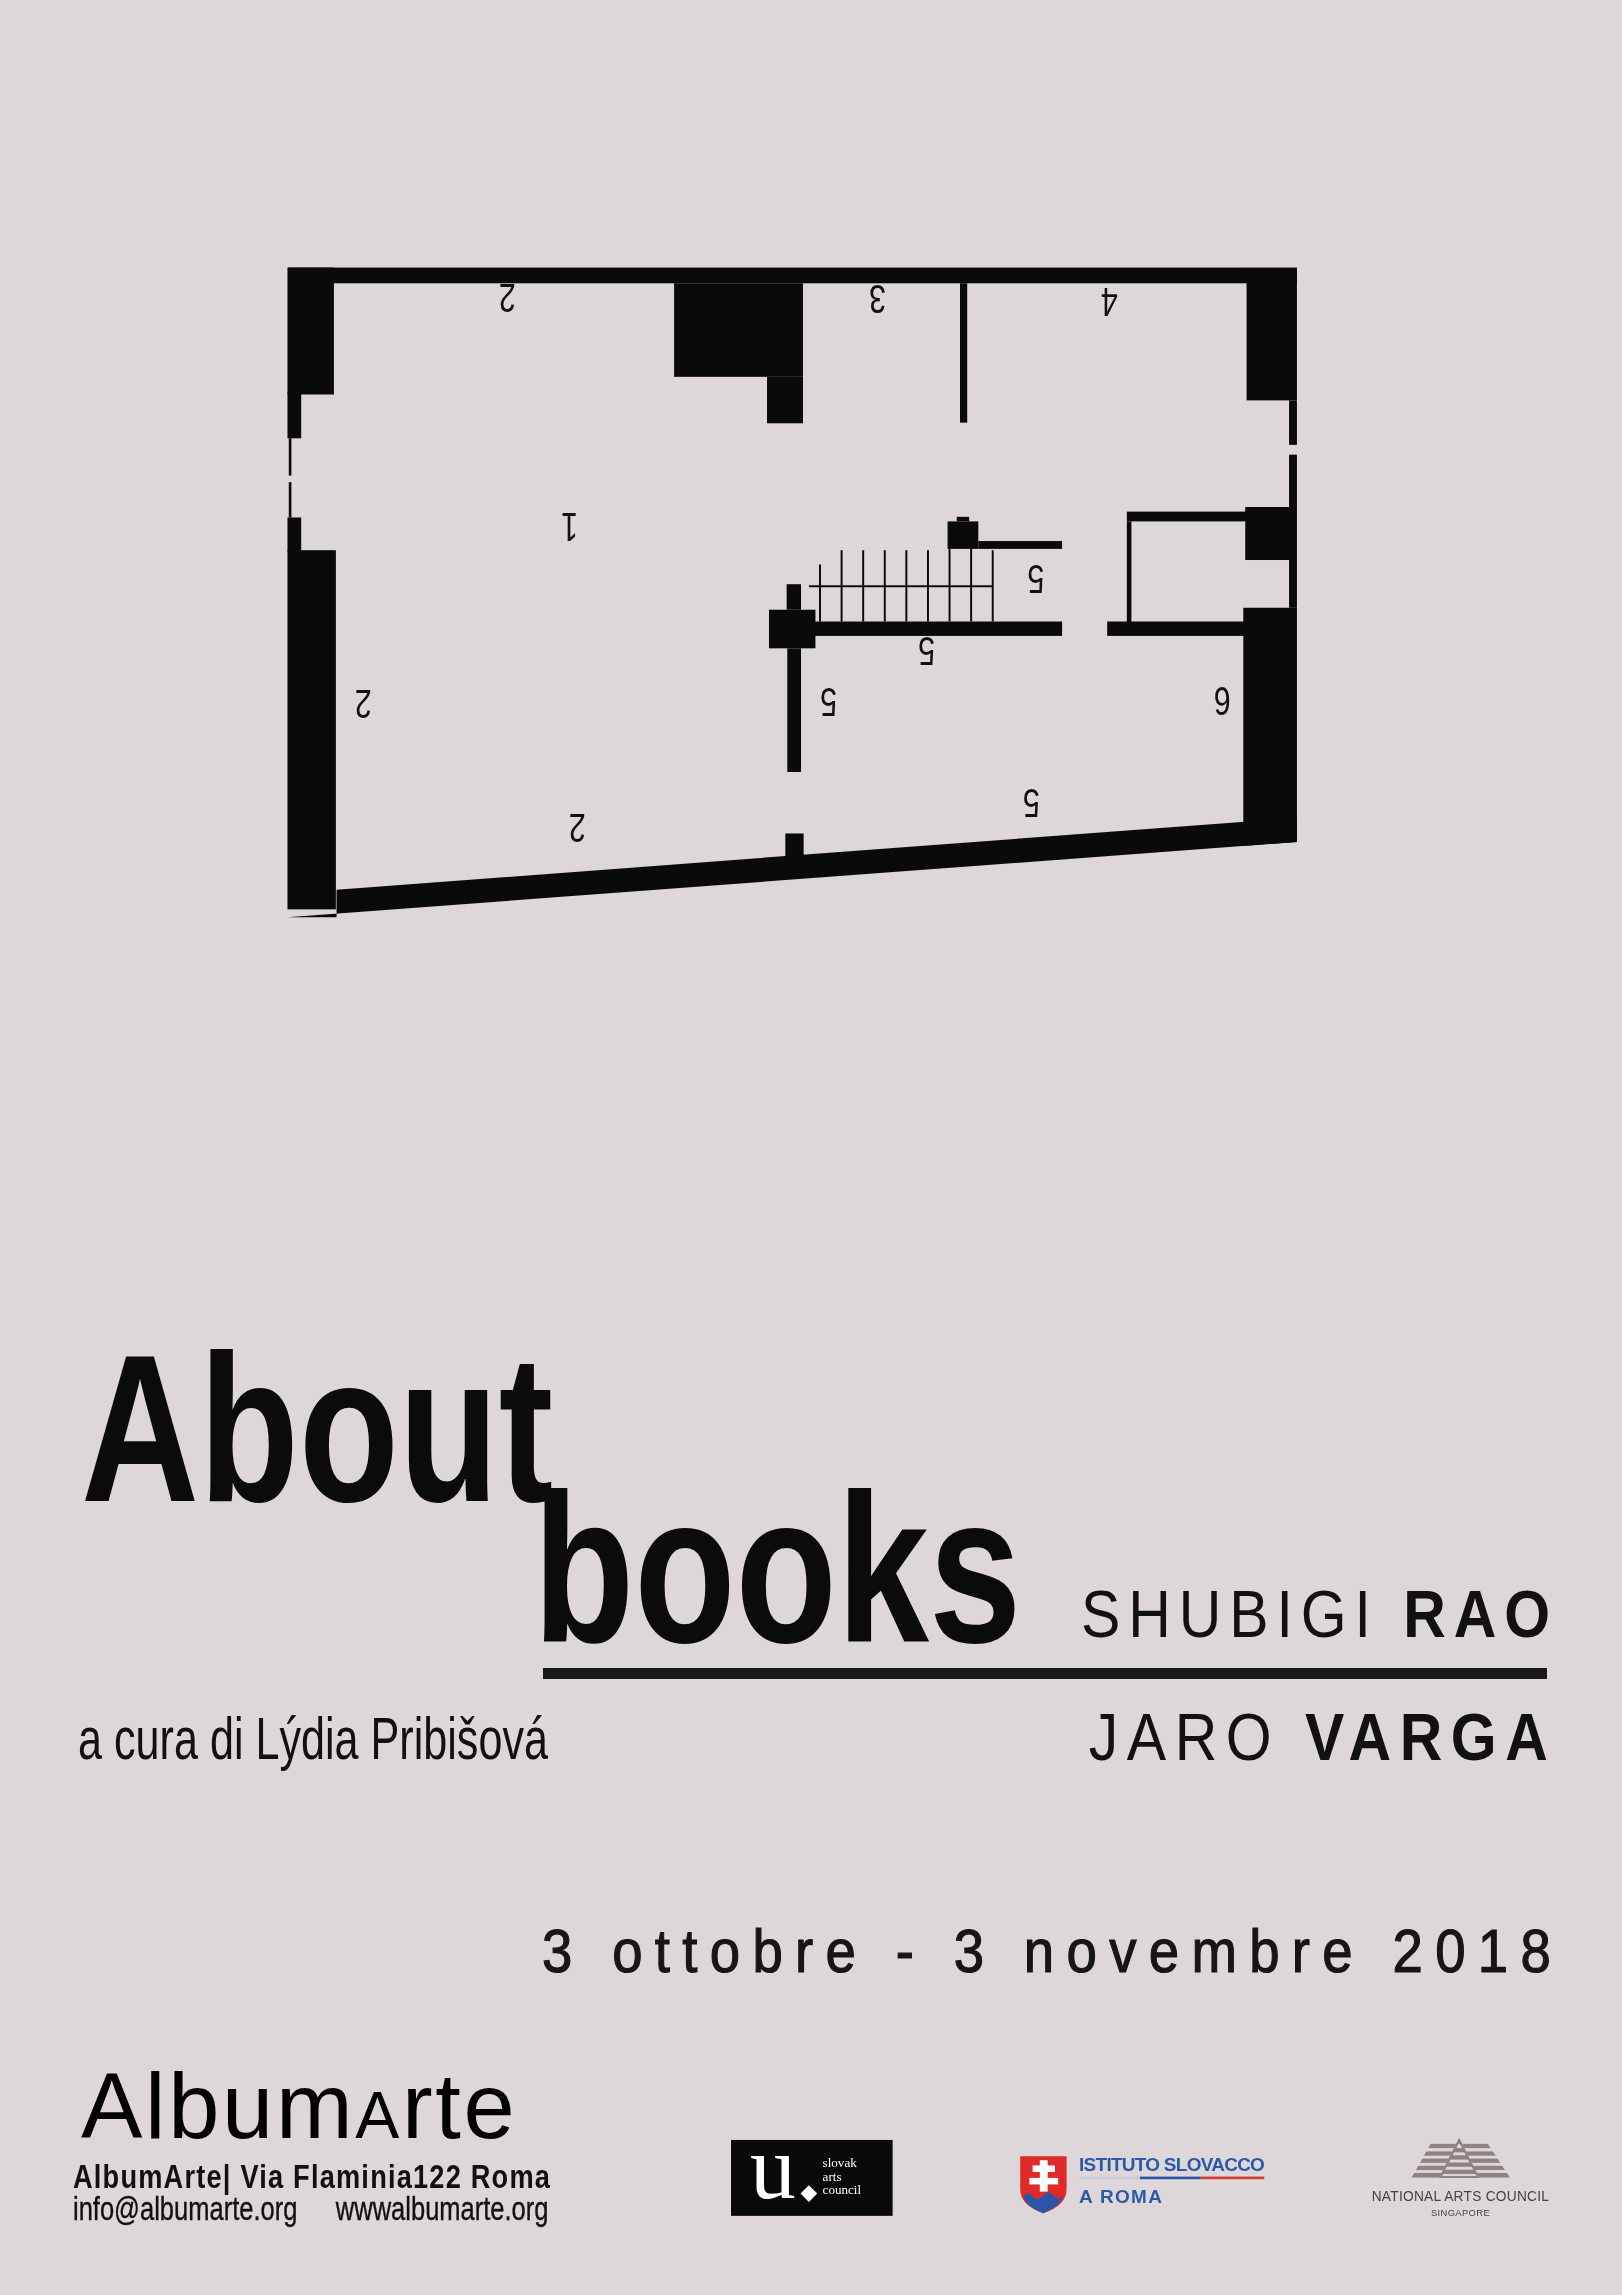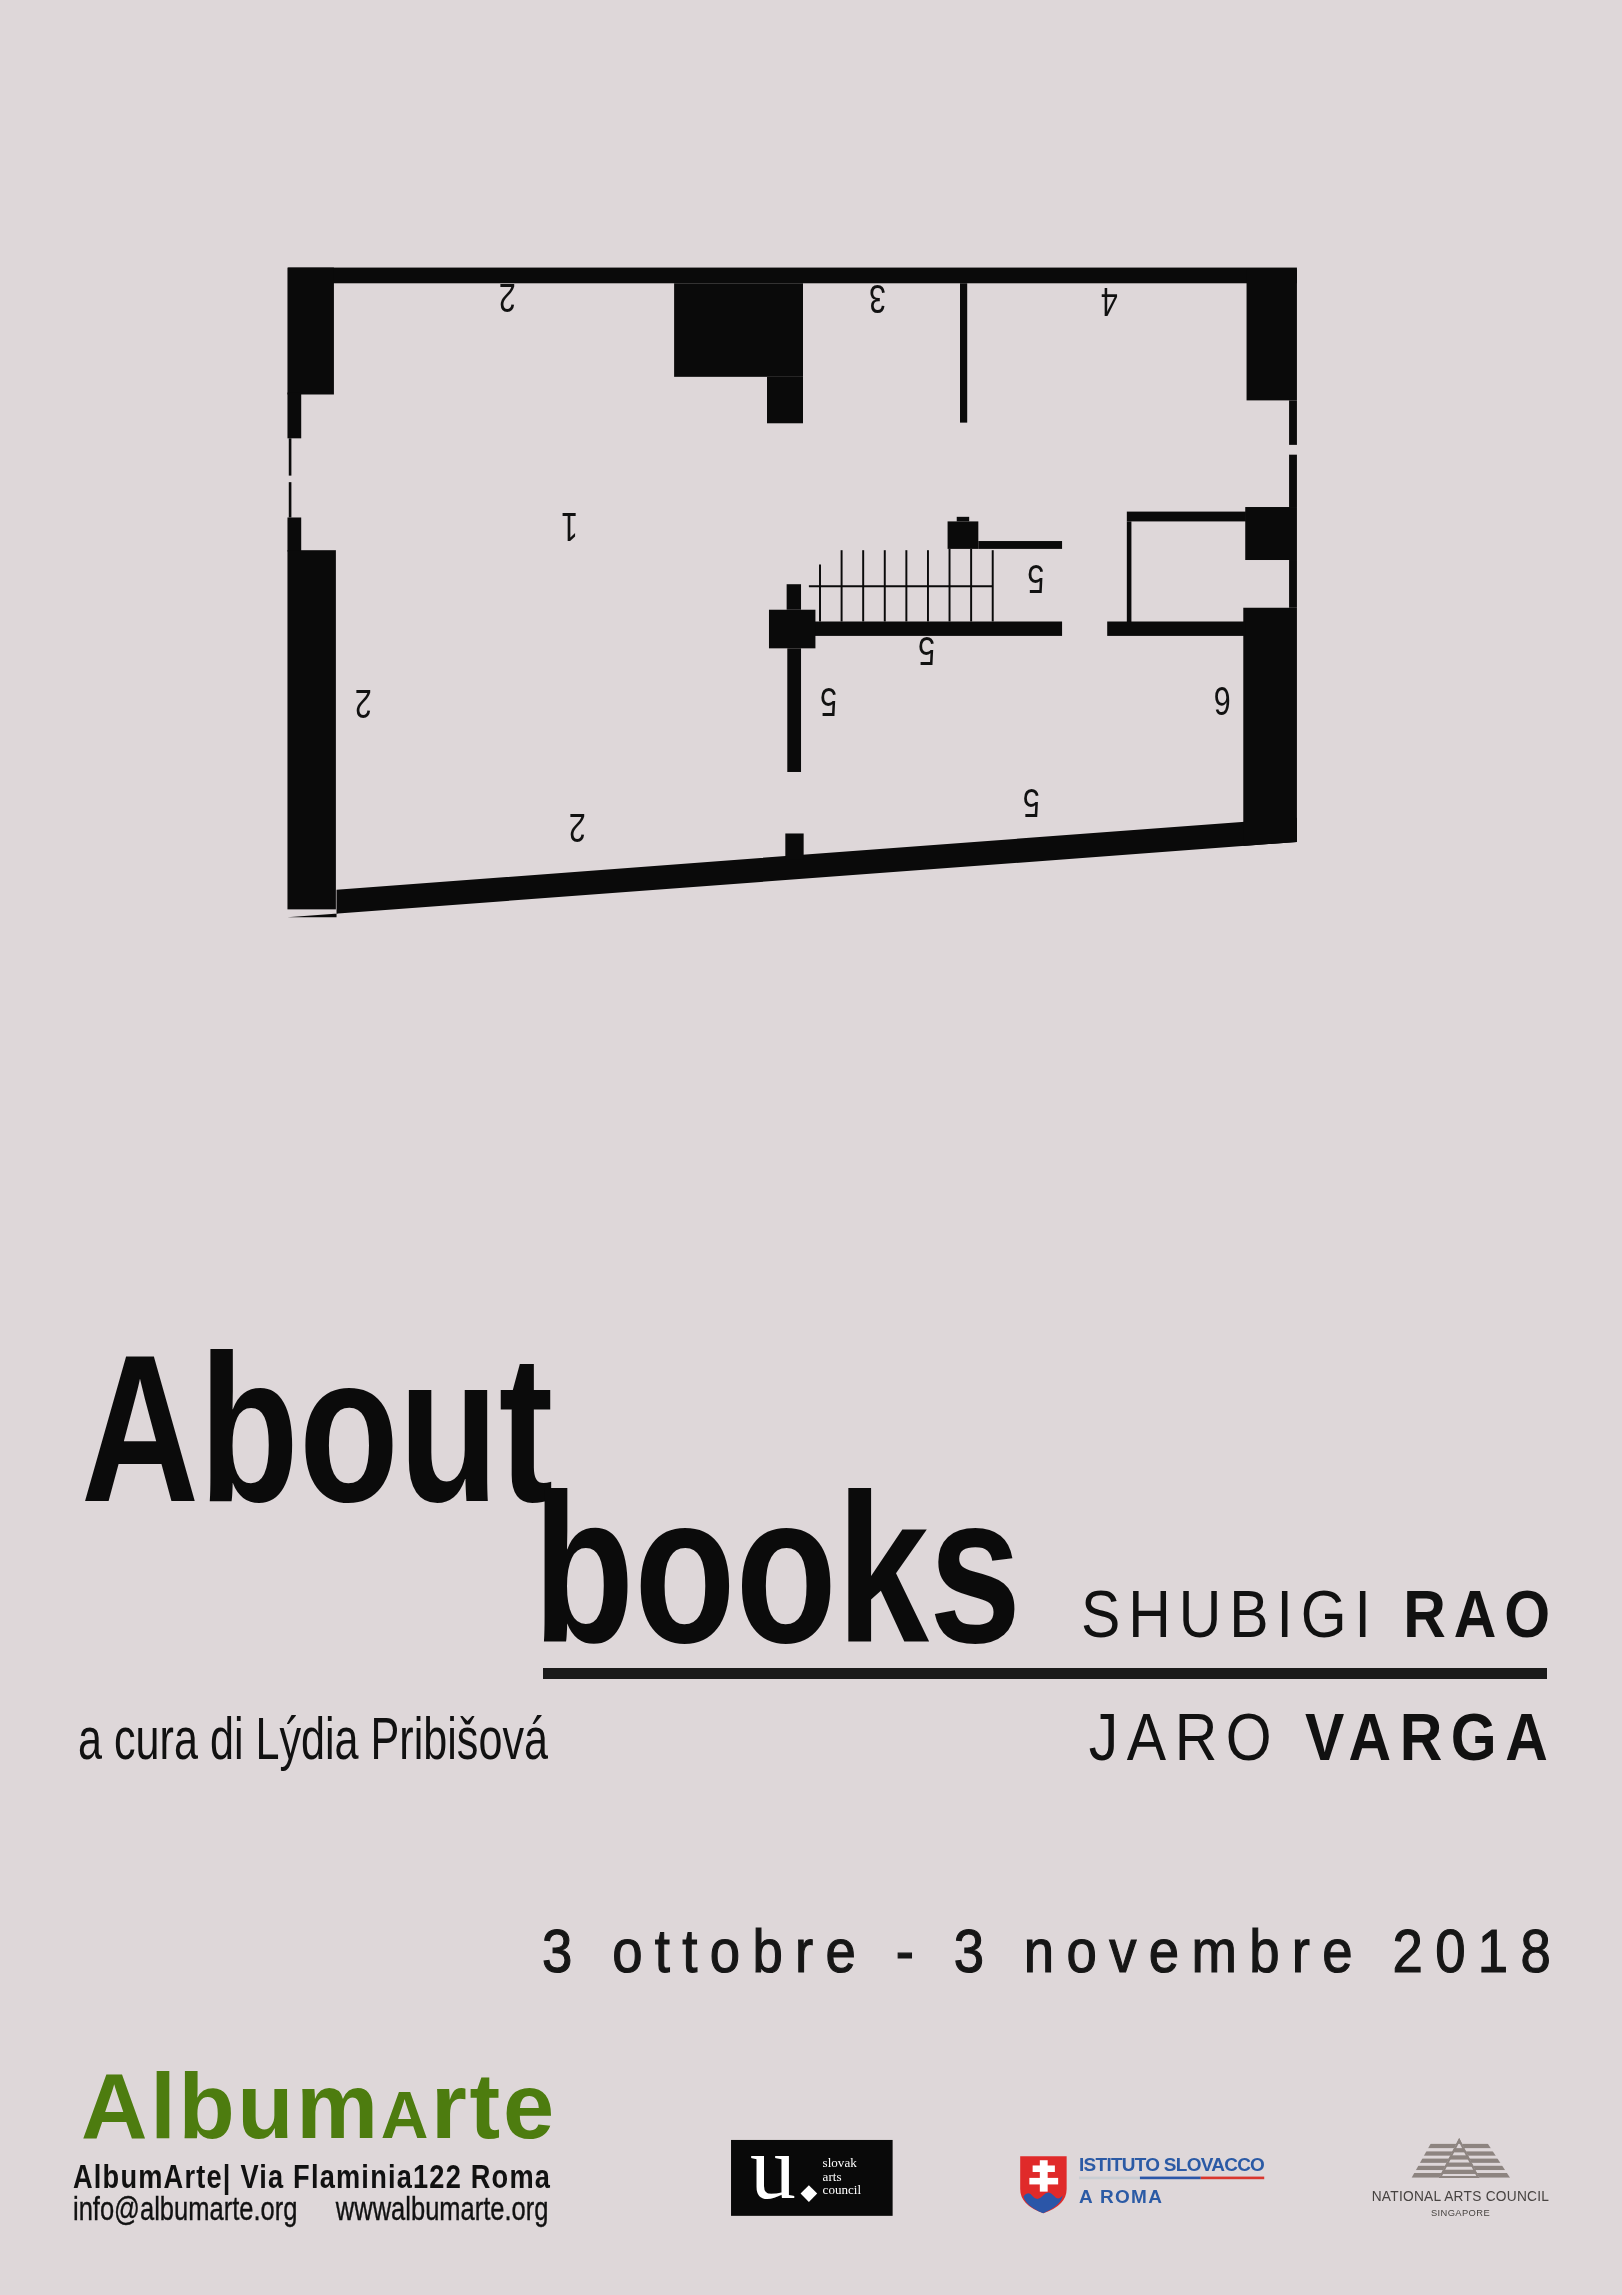--- a/index.html
+++ b/index.html
@@ -113,21 +113,21 @@
 <div class="abs" id="rao" style="right:65px;top:1580px;font-size:67px;line-height:1;letter-spacing:9px;color:#111;transform:scaleX(0.88);transform-origin:100% 0;">SHUBIGI <b>RAO</b></div>
 
 <div class="abs" style="left:543px;top:1668px;width:1004px;height:10.5px;background:#1a1a1a;"></div>
 
 <div class="abs" id="varga" style="right:67px;top:1703px;font-size:67px;line-height:1;letter-spacing:9.7px;color:#111;transform:scaleX(0.88);transform-origin:100% 0;">JARO <b>VARGA</b></div>
 
 <div class="abs" id="cura" style="left:78px;top:1709px;font-size:60px;line-height:1;color:#111;transform:scaleX(0.719);transform-origin:0 0;">a cura di Lýdia Pribišová</div>
 
 <div class="abs" id="date" style="left:542px;top:1920px;font-size:62px;line-height:1;letter-spacing:14px;color:#161616;-webkit-text-stroke:1.2px #161616;transform:scaleX(0.88);transform-origin:0 0;">3 ottobre - 3 novembre 2018</div>
 
-<div class="abs" id="albumarte" style="left:81px;top:2060px;font-size:92px;font-weight:bold;line-height:1;letter-spacing:2.7px;color:#4d7c0f;">Album<span style="font-size:66px;letter-spacing:2.7px;">A</span>rte</div>
+<div class="abs" id="albumarte" style="left:81px;top:2060px;font-size:92px;font-weight:normal;line-height:1;letter-spacing:2.7px;color:#000000;">Album<span style="font-size:66px;letter-spacing:2.7px;">A</span>rte</div>
 
 <div class="abs" id="addr" style="left:73px;top:2159px;font-size:34px;font-weight:bold;line-height:1;letter-spacing:1.5px;color:#111;transform:scaleX(0.8);transform-origin:0 0;">AlbumArte| Via Flaminia122 Roma</div>
 
 <div class="abs" id="mail" style="left:73px;top:2191px;font-size:34px;-webkit-text-stroke:0.4px #111;line-height:1;color:#111;transform:scaleX(0.75);transform-origin:0 0;">info@albumarte.org</div>
 <div class="abs" id="mail2" style="right:1075px;top:2191px;font-size:34px;-webkit-text-stroke:0.4px #111;line-height:1;color:#111;transform:scaleX(0.75);transform-origin:100% 0;">wwwalbumarte.org</div>
 
 <svg class="abs" style="left:0;top:0" width="1623" height="2295" viewBox="0 0 2480 3508">
 
   <g>
 

